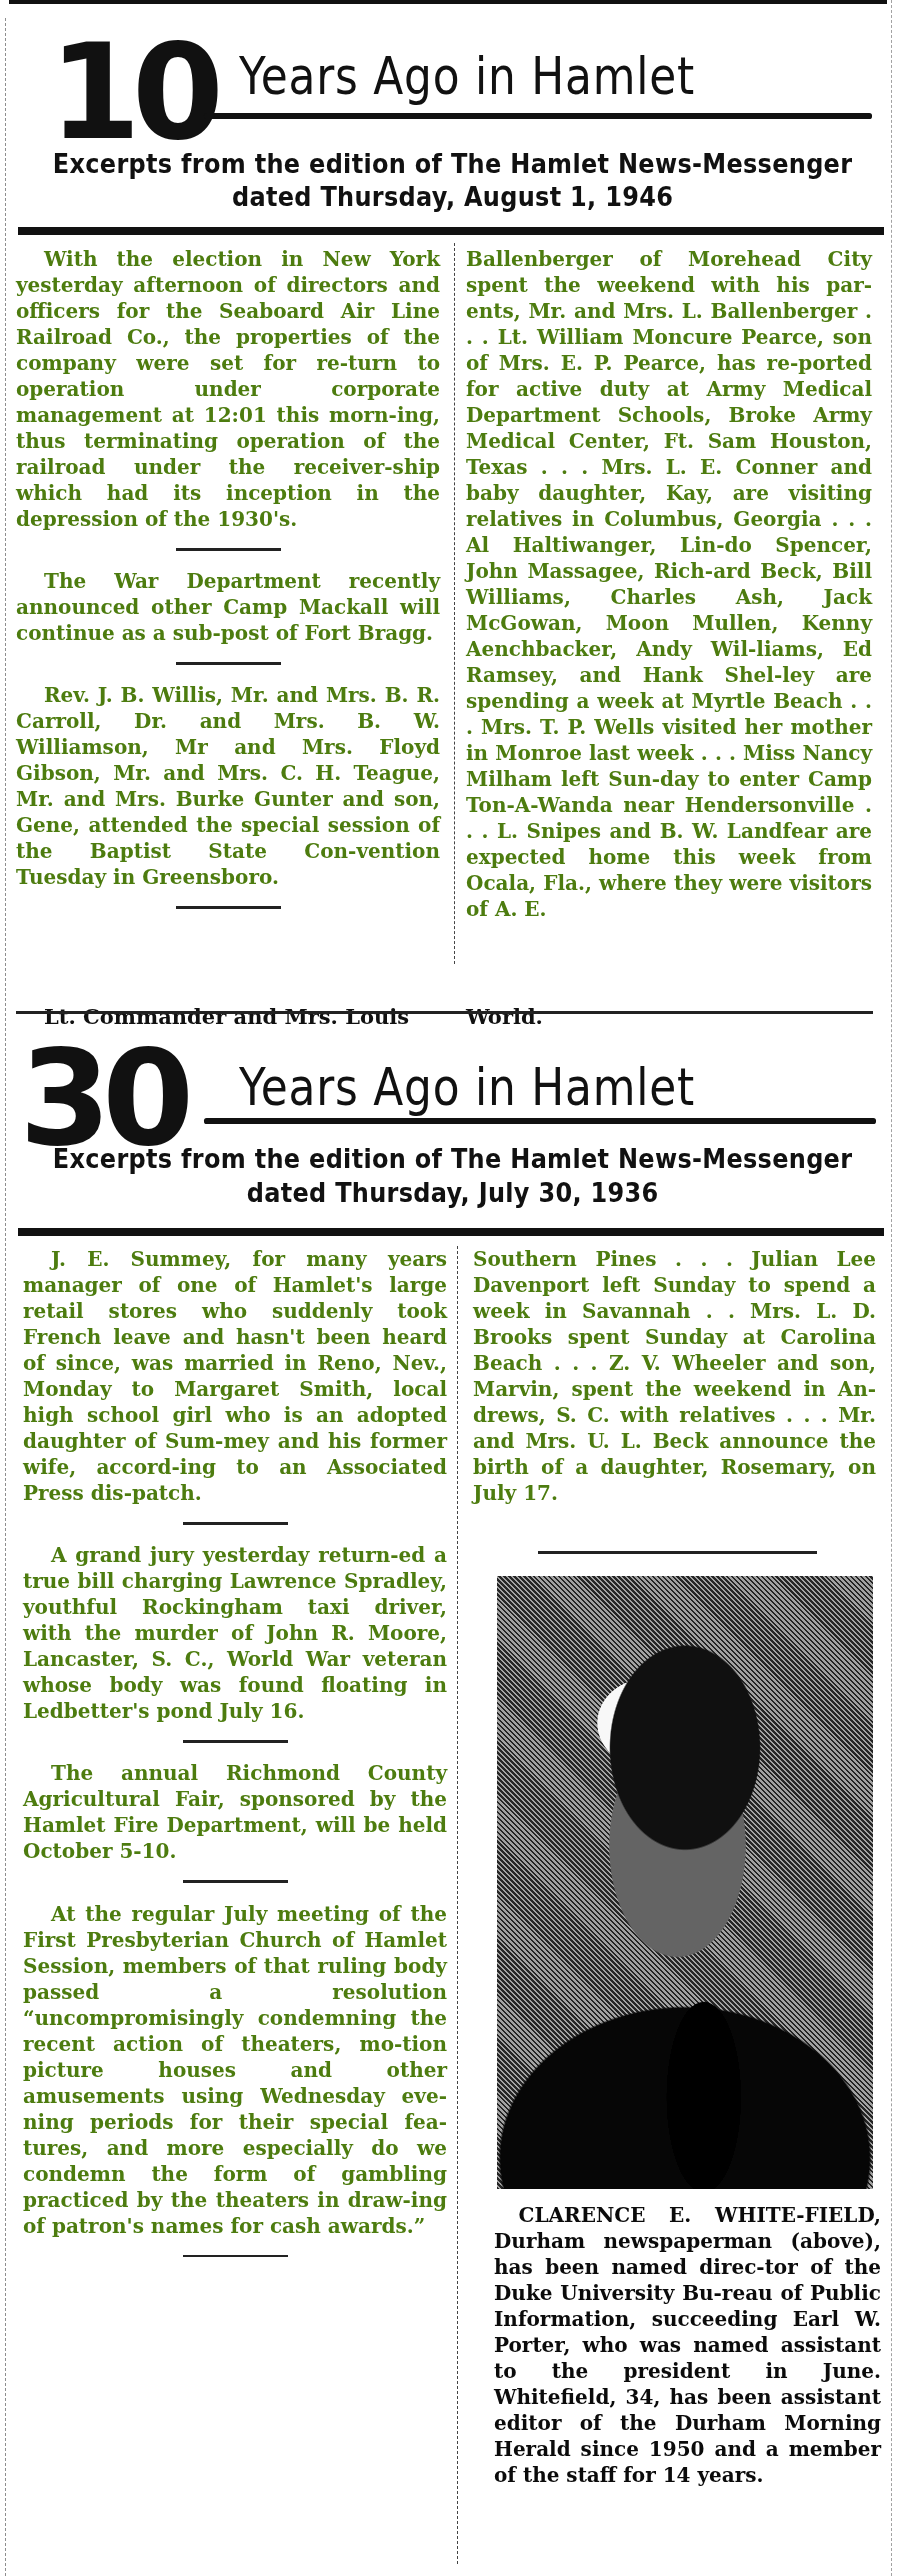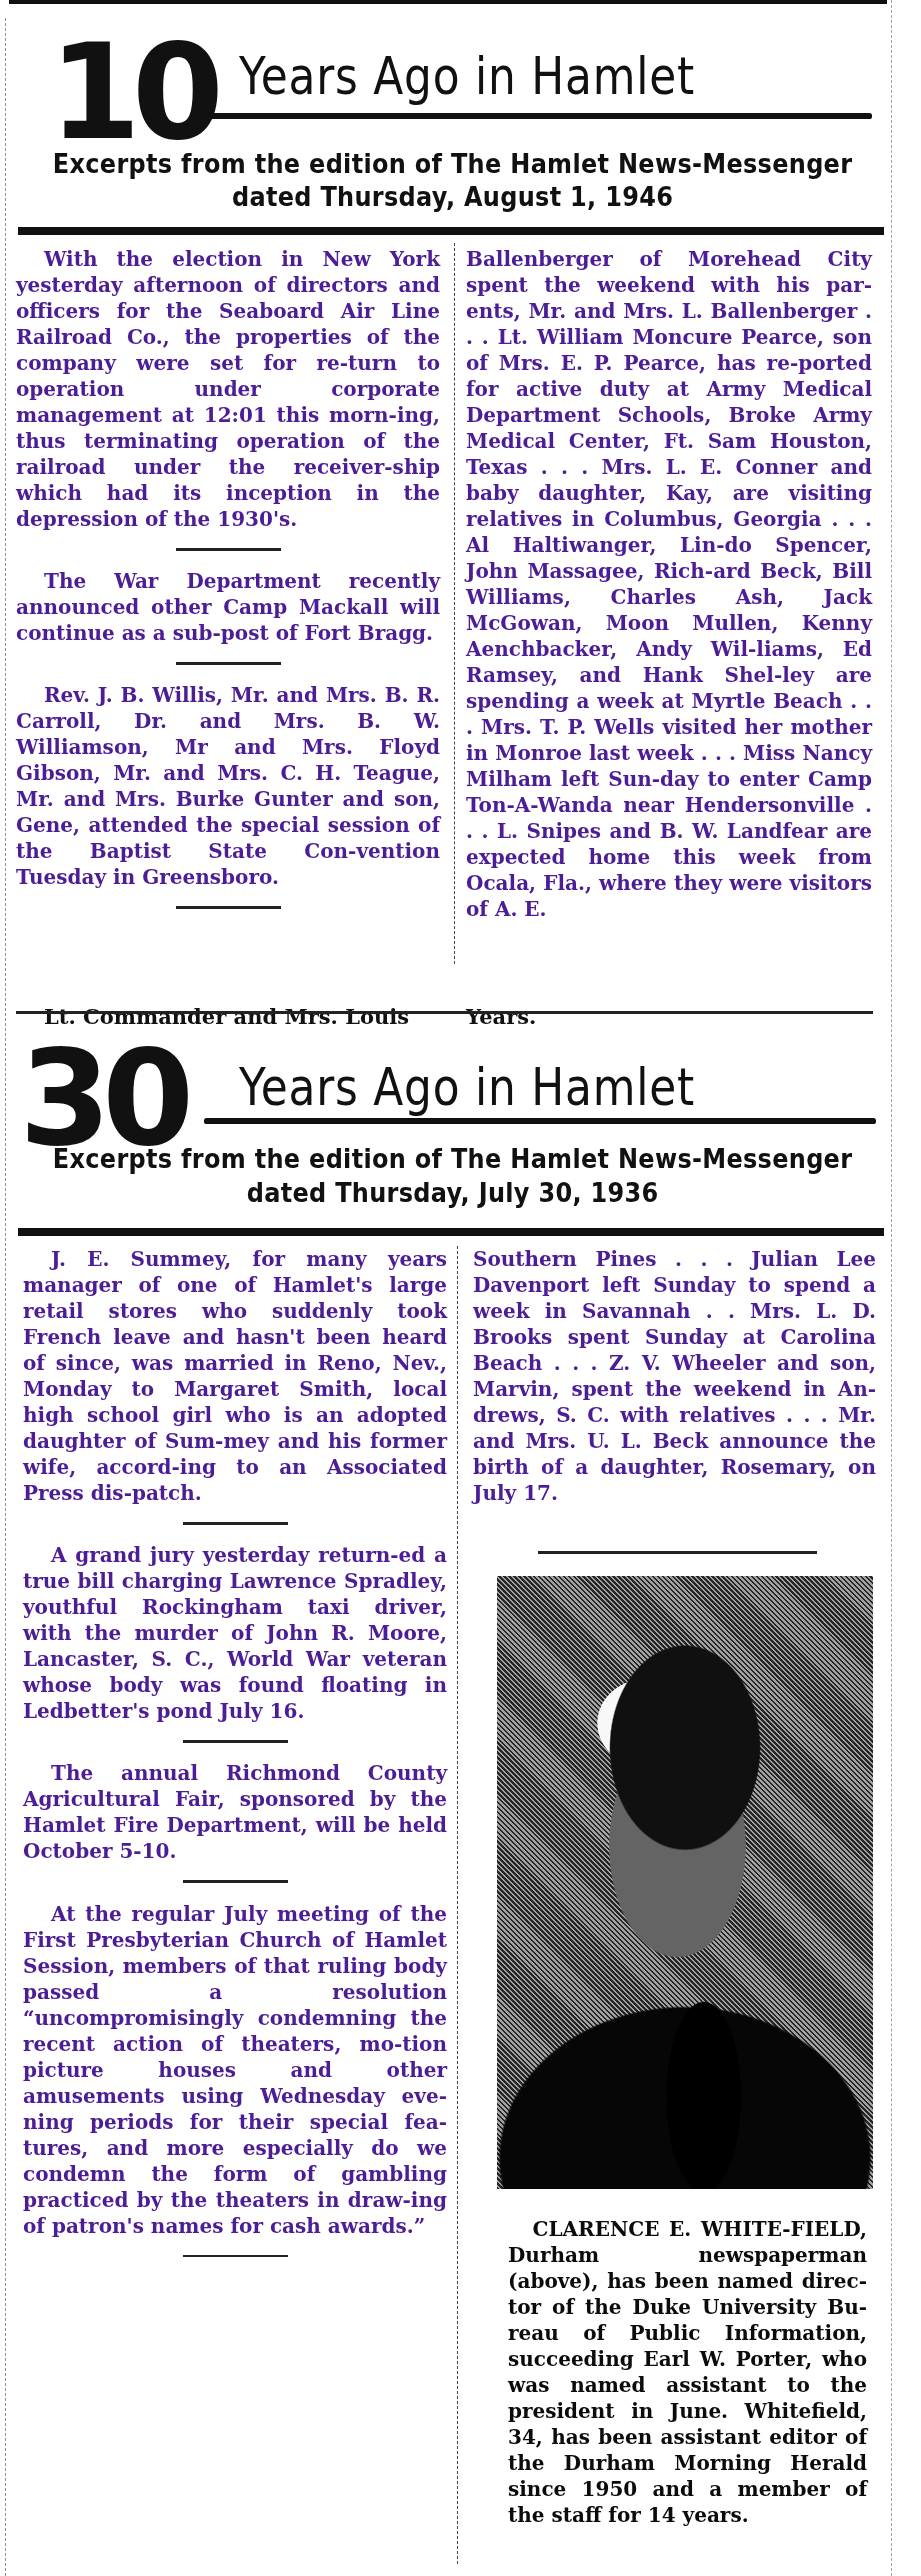--- a/index.html
+++ b/index.html
@@ -24,21 +24,21 @@
   .title-rule { position: absolute; height: 6.2px; background: #111; border-radius: 2.6px; }
   .excerpt {
     position: absolute; left: 17.6px; width: 870px; text-align: center;
     font-family: "DejaVu Sans", "Liberation Sans", sans-serif; font-weight: bold;
     font-size: 24px; line-height: 32px; letter-spacing: 0.3px;
     transform: scaleY(1.08);
   }
   .thick-rule { position: absolute; left: 17.6px; width: 866px; height: 8px; background: #111; }
   .col {
     position: absolute; font-size: 20px; line-height: 26px; text-align: justify;
-    font-weight: bold; color: #4c1d95;
+    font-weight: bold; color: #4d7c0f;
   }
   .col p { margin: 0; text-indent: 28px; hyphens: manual; }
   .col p.cont { text-indent: 0; }
   .col .sep { width: 105px; height: 2.6px; background: #222; margin: 16px auto 17.6px; }
   .col-divider { position: absolute; width: 0; border-left: 1.8px dashed #444; }
   .mid-rule { position: absolute; left: 16px; width: 857px; height: 2.6px; background: #222; }
   .last-line {
     position: absolute; font-size: 21px; font-weight: bold; line-height: 26px; white-space: nowrap; margin-top: 30px;
   }
   .photo {
@@ -49,21 +49,21 @@
       radial-gradient(ellipse 30% 30% at 48% 44%, #6a6a6a 0 60%, transparent 61%),
       radial-gradient(ellipse 14% 22% at 55% 85%, #0d0d0d 0 70%, transparent 71%),
       radial-gradient(ellipse 70% 35% at 50% 95%, #222 0 70%, transparent 71%),
       repeating-linear-gradient(45deg, #3a3a3a 0 1.8px, #9a9a9a 1.8px 3.5px);
     filter: contrast(1.3);
   }
   .caption {
     position: absolute; left: 494px; top: 2202px; width: 387px;
     font-size: 20px; line-height: 26px; font-weight: bold; text-align: justify; color: #0b0b0b;
   }
-  .caption p { margin: 14px; text-indent: 24.6px; }
+  .caption p { margin: 0; text-indent: 24.6px; }
 </style>
 </head>
 <body>
 
 <div class="top-rule"></div>
 <div class="page-edge-left"></div>
 <div class="page-edge-right"></div>
 
 <div class="masthead" style="top:0;">
   <div class="big-number" style="left:49px; top:26px;">10</div>
@@ -80,21 +80,21 @@
   <p>The War Department recently announced other Camp Mackall will continue as a sub-post of Fort Bragg.</p>
   <div class="sep"></div>
   <p>Rev. J. B. Willis, Mr. and Mrs. B. R. Carroll, Dr. and Mrs. B. W. Williamson, Mr and Mrs. Floyd Gibson, Mr. and Mrs. C. H. Teague, Mr. and Mrs. Burke Gunter and son, Gene, attended the special session of the Baptist State Con­-vention Tuesday in Greensboro.</p>
   <div class="sep"></div>
 </div>
 <div class="col-divider" style="left:454px; top:243px; height:721px;"></div>
 <div class="col" style="left:466px; top:246px; width:406px;">
   <p class="cont">Ballenberger of Morehead City spent the weekend with his par­-ents, Mr. and Mrs. L. Ballenberger . . . Lt. William Moncure Pearce, son of Mrs. E. P. Pearce, has re­-ported for active duty at Army Medical Department Schools, Broke Army Medical Center, Ft. Sam Houston, Texas . . . Mrs. L. E. Conner and baby daughter, Kay, are visiting relatives in Columbus, Georgia . . . Al Haltiwanger, Lin­-do Spencer, John Massagee, Rich­-ard Beck, Bill Williams, Charles Ash, Jack McGowan, Moon Mullen, Kenny Aenchbacker, Andy Wil­-liams, Ed Ramsey, and Hank Shel­-ley are spending a week at Myrtle Beach . . . Mrs. T. P. Wells visited her mother in Monroe last week . . . Miss Nancy Milham left Sun­-day to enter Camp Ton-A-Wanda near Hendersonville . . . L. Snipes and B. W. Landfear are expected home this week from Ocala, Fla., where they were visitors of A. E.</p>
 </div>
 <div class="last-line" style="left:44px; top:974px;">Lt. Commander and Mrs. Louis</div>
-<div class="last-line" style="left:466px; top:974px;">Years.</div>
+<div class="last-line" style="left:466px; top:974px;">World.</div>
 <div class="mid-rule" style="top:1011px;"></div>
 
 <div class="masthead" style="top:1027px;">
   <div class="big-number" style="left:19.3px; top:5.3px;">30</div>
   <div class="title-text" style="left:239px; top:35px;">Years Ago in Hamlet</div>
   <div class="title-rule" style="left:204px; top:91px; width:672px;"></div>
 </div>
 <div class="excerpt" style="top:1143px;">Excerpts from the edition of The Hamlet News-Messenger</div>
 <div class="excerpt" style="top:1177px;">dated Thursday, July 30, 1936</div>
 <div class="thick-rule" style="top:1228px;"></div>

